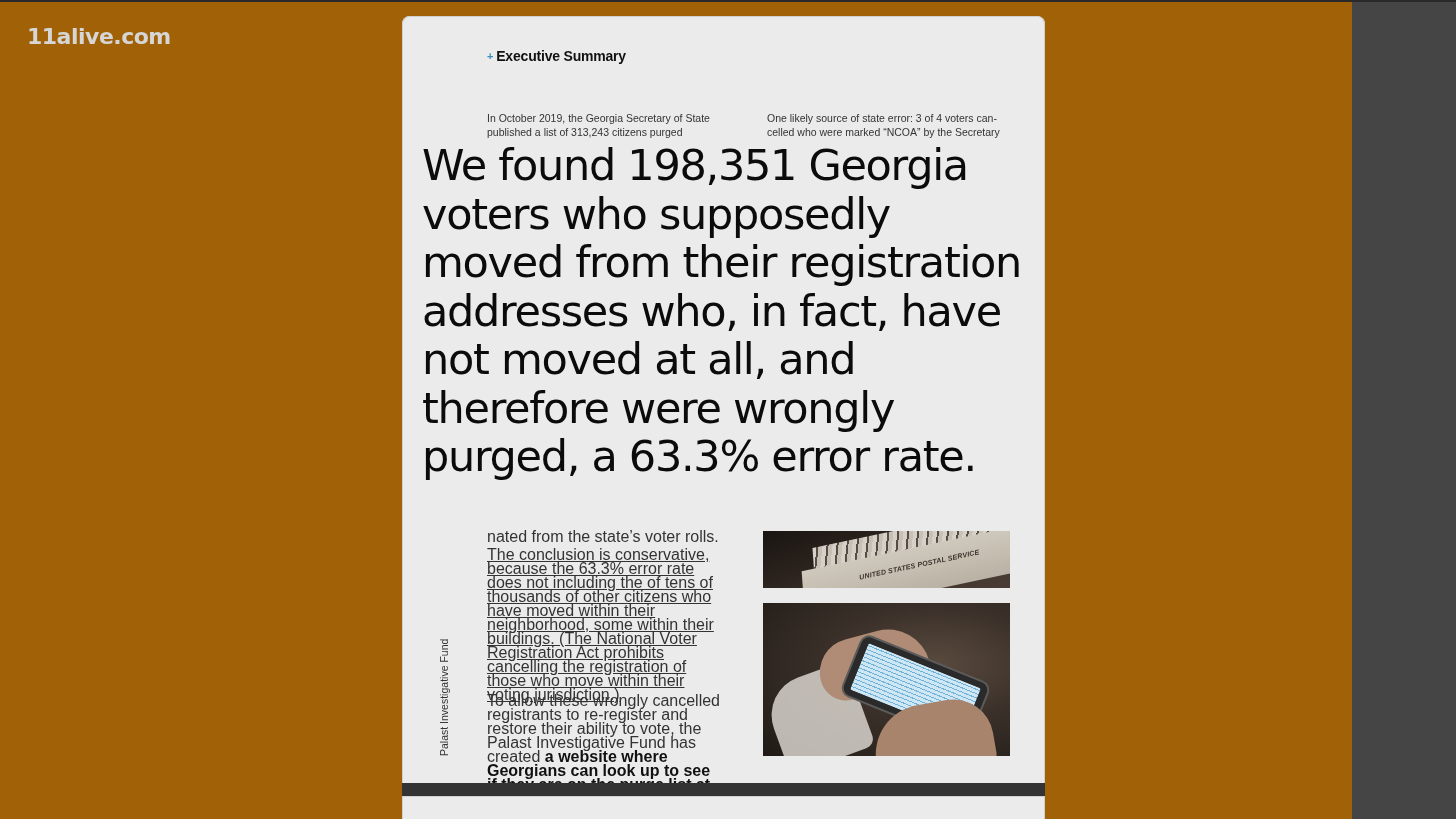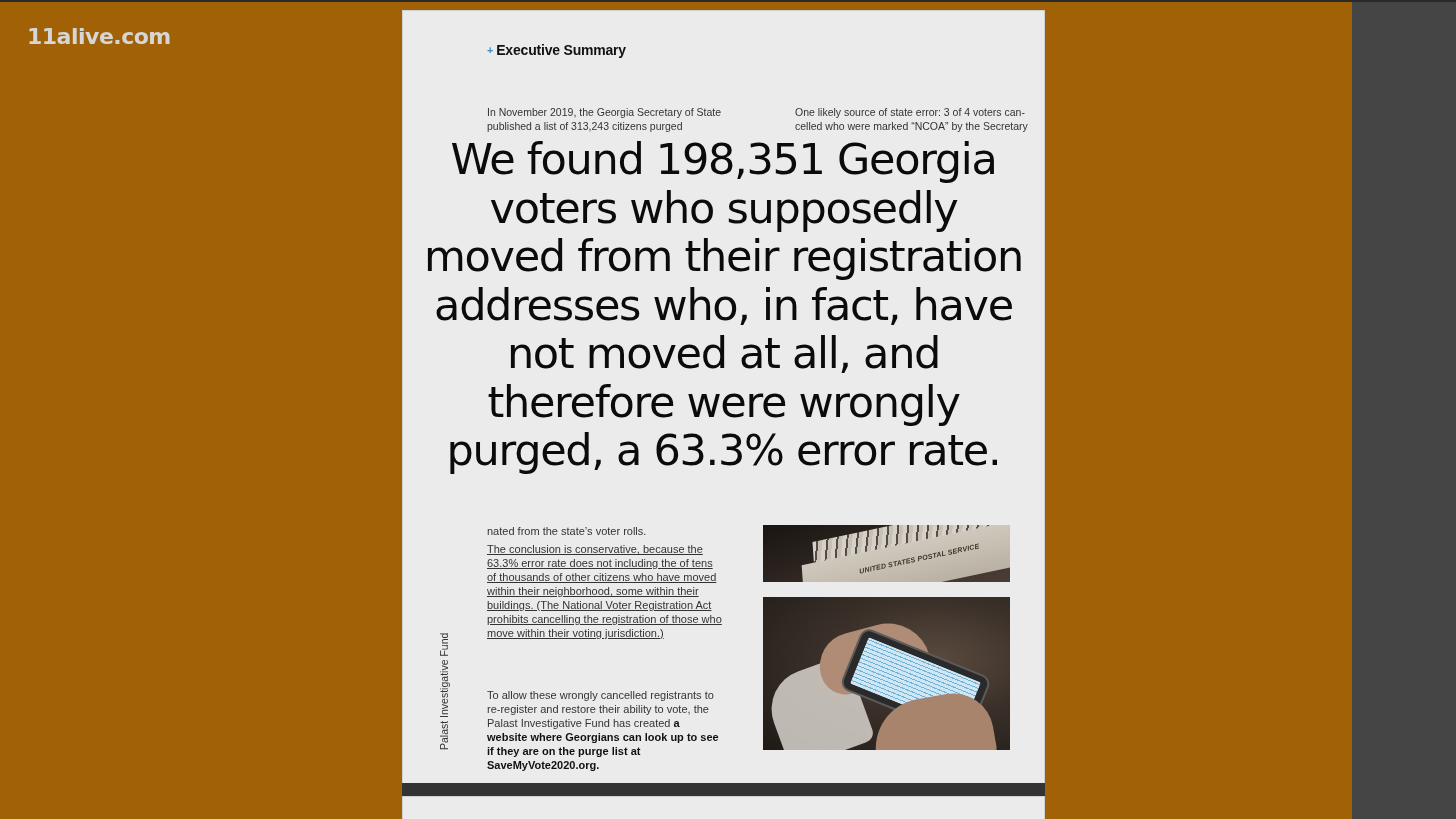--- a/index.html
+++ b/index.html
@@ -27,25 +27,26 @@
     top: 24px;
     font-family: "DejaVu Sans", sans-serif;
     font-weight: bold;
     font-size: 22px;
     letter-spacing: -0.5px;
     color: #d6d6d6;
   }
   .page {
     position: absolute;
     left: 402px;
-    top: 10px;
+    top: 16px;
     width: 643px;
     height: 781px;
     background: #ebebeb;
     box-shadow: 0 0 0 1px #d0d0d0 inset;
+    border-radius: 8px;
   }
   .page-divider {
     position: absolute;
     left: 402px; top: 783px; width: 643px; height: 13px; background: #333;
   }
   .page-next {
     position: absolute;
     left: 402px;
     top: 796px;
     width: 643px;
@@ -70,39 +71,39 @@
   }
   .intro-col {
     position: absolute;
     top: 95px;
     font-size: 10.5px;
     line-height: 14px;
     color: #333;
     width: 240px;
   }
   .intro-left { left: 85px; }
-  .intro-right { left: 365px; margin-left: 28px; }
+  .intro-right { left: 365px; }
   .headline {
     position: absolute;
     left: 20px;
     top: 125px;
     width: 603px;
-    text-align: center;
+    text-align: left;
     font-family: "DejaVu Sans", sans-serif;
     font-size: 43px;
     line-height: 48.5px;
     color: #0b0b0b;
     letter-spacing: -1.3px;
     font-weight: normal;
   }
   .body-col {
     position: absolute;
     left: 85px;
     width: 235px;
-    font-size: 11px;
+    font-size: 16px;
     line-height: 14px;
     color: #333;
   }
   .body-p0 { top: 514px; }
   .body-p1 { top: 532px; text-decoration: underline; }
   .body-p2 { top: 638px; margin-top: 40px; }
   .body-p2 b { color: #111; font-weight: bold; }
   .side-label {
     position: absolute;
     left: 36px;
@@ -199,21 +200,21 @@
 <div class="stage">
   <div class="top-strip"></div>
 
   <div class="logo">11alive.com</div>
 
   <div class="page">
     <div class="section-heading">
       <span class="bullet">+</span><span>Executive Summary</span>
     </div>
 
-    <div class="intro-col intro-left">In November 2019, the Georgia Secretary of State published a list of 313,243 citizens purged</div>
+    <div class="intro-col intro-left">In October 2019, the Georgia Secretary of State published a list of 313,243 citizens purged</div>
     <div class="intro-col intro-right">One likely source of state error: 3 of 4 voters can-celled who were marked “NCOA” by the Secretary</div>
 
     <div class="headline">We found 198,351 Georgia voters who supposedly moved from their registration addresses who, in fact, have not moved at all, and therefore were wrongly purged, a 63.3% error rate.</div>
 
     <div class="body-col body-p0">nated from the state’s voter rolls.</div>
     <div class="body-col body-p1">The conclusion is conservative, because the 63.3% error rate does not including the of tens of thousands of other citizens who have moved within their neighborhood, some within their buildings. (The National Voter Registration Act prohibits cancelling the registration of those who move within their voting jurisdiction.)</div>
     <div class="body-col body-p2">
       <span>To allow these wrongly cancelled registrants to re-register and restore their ability to vote, the Palast Investigative Fund has created </span><b>a website where Georgians can look up to see if they are on the purge list at SaveMyVote2020.org.</b>
     </div>
 

